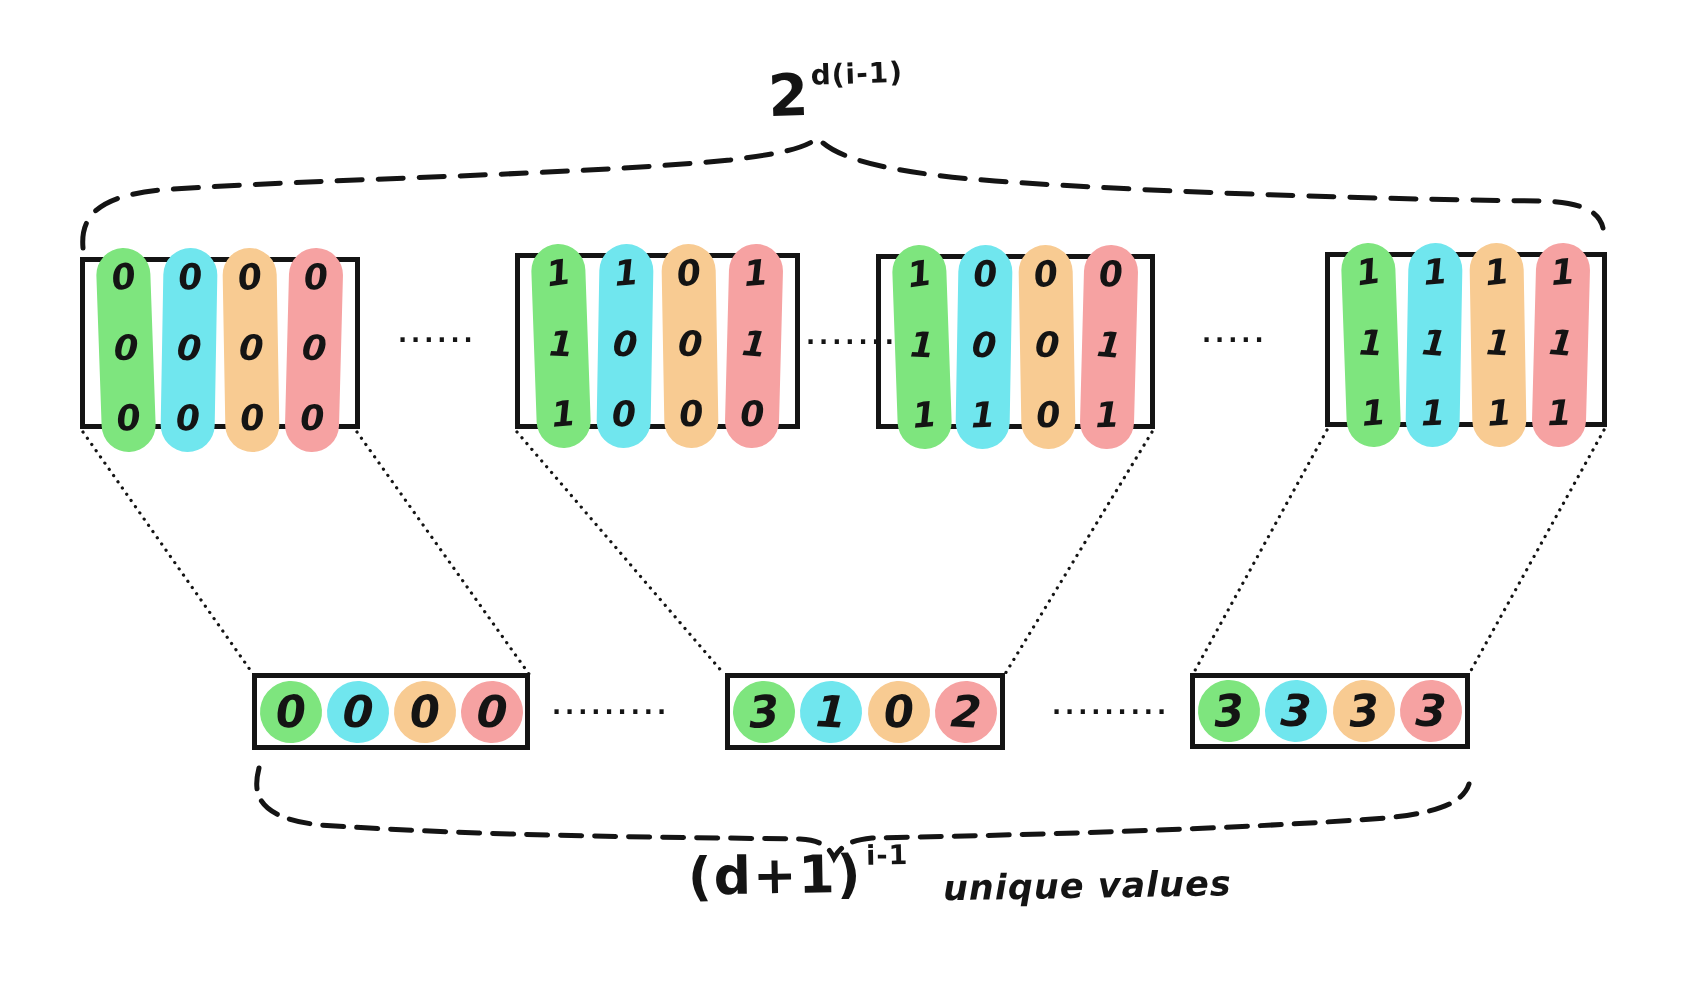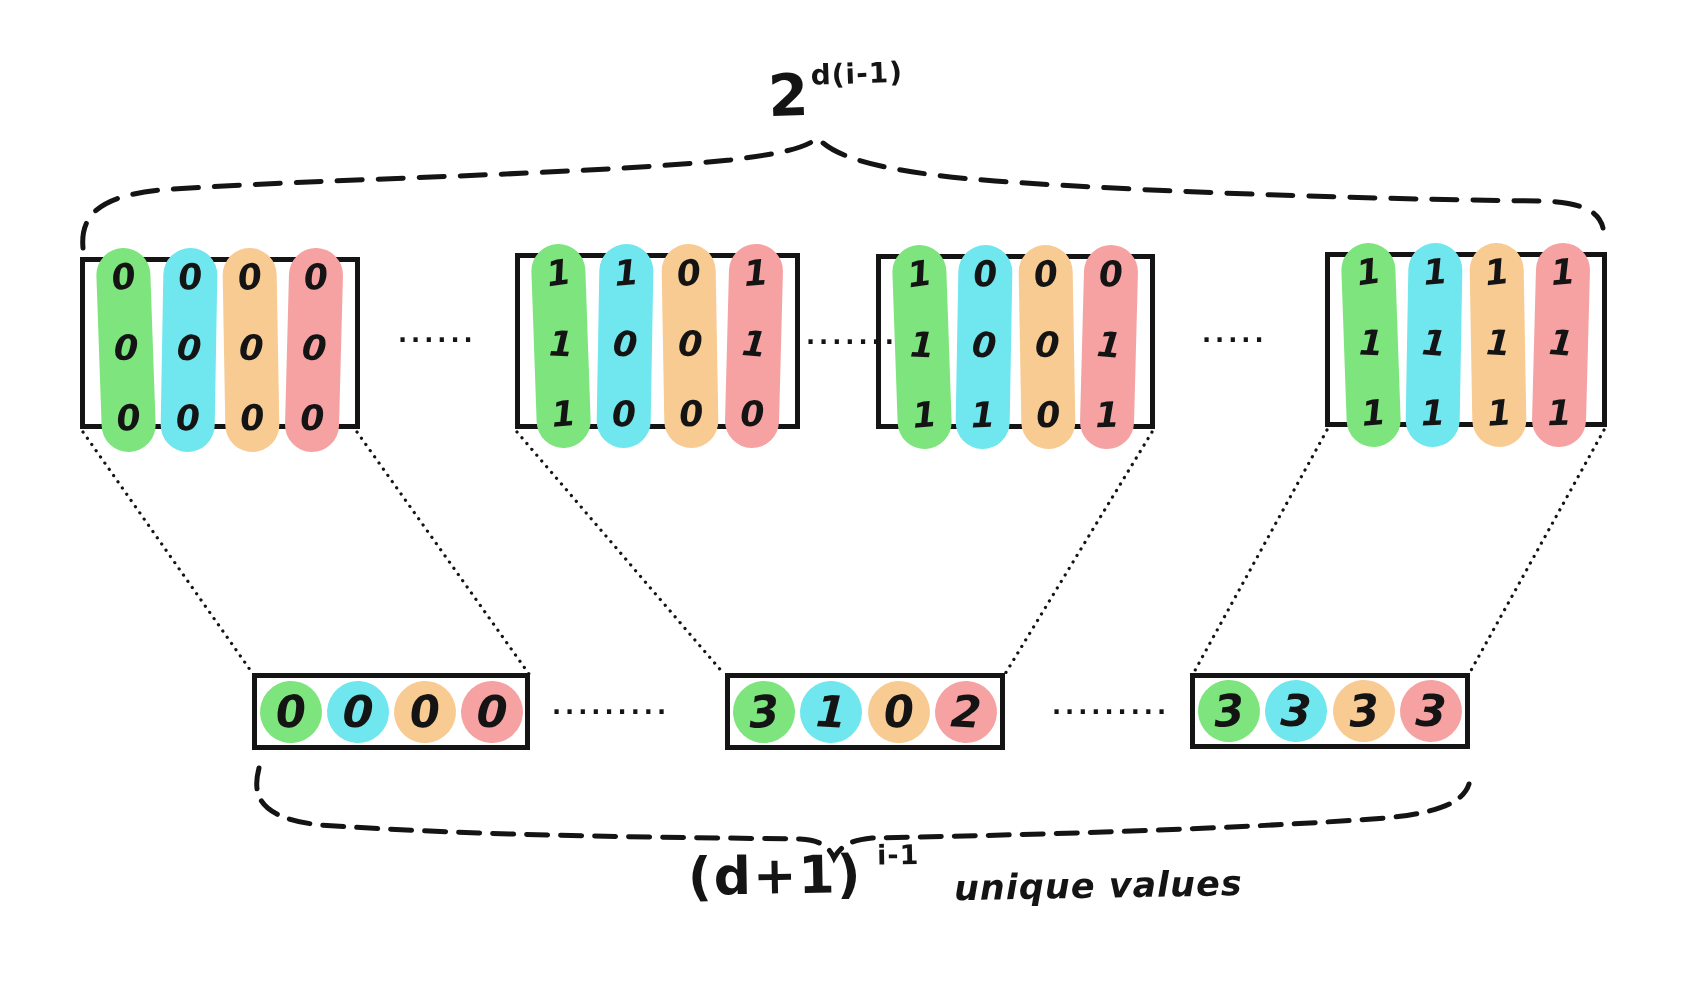--- a/index.html
+++ b/index.html
@@ -67,21 +67,21 @@
   #sep-bot-1{left:552px;top:700px;}
   #sep-bot-2{left:1052px;top:700px;}
 
   
   .top-label{position:absolute;left:768px;top:60px;transform:rotate(-2deg);white-space:nowrap;}
   .top-label .base{font-size:58px;font-weight:600;}
   .top-label .exp{font-size:28px;font-weight:600;position:relative;top:-30px;margin-left:3px;letter-spacing:1px;}
 
   .bottom-label{position:absolute;left:688px;top:842px;display:flex;align-items:flex-start;transform:rotate(-1deg);white-space:nowrap;}
   .bottom-label .base{font-size:52px;font-weight:600;letter-spacing:2px;}
-  .bottom-label .exp{font-size:27px;font-weight:600;margin:-4px 0 0 15px;letter-spacing:1px;}
+  .bottom-label .exp{font-size:27px;font-weight:600;margin:-4px 0 0 4px;letter-spacing:1px;}
   .bottom-label .suffix{font-size:35px;font-weight:600;font-style:italic;margin:26px 0 0 34px;letter-spacing:1px;}
 </style>
 </head>
 <body>
 
 <div class="canvas">
 
   <svg class="overlay" viewBox="0 0 1690 1000" xmlns="http://www.w3.org/2000/svg">
 
     <path d="M 83 248 C 80 215, 100 196, 160 190 C 330 178, 560 176, 730 160 C 775 154, 802 150, 818 138 C 838 162, 905 174, 995 181 C 1180 194, 1420 200, 1545 201 C 1582 203, 1599 211, 1603 228" fill="none" stroke="#141414" stroke-width="5" stroke-linecap="round" stroke-dasharray="25 16"></path>

